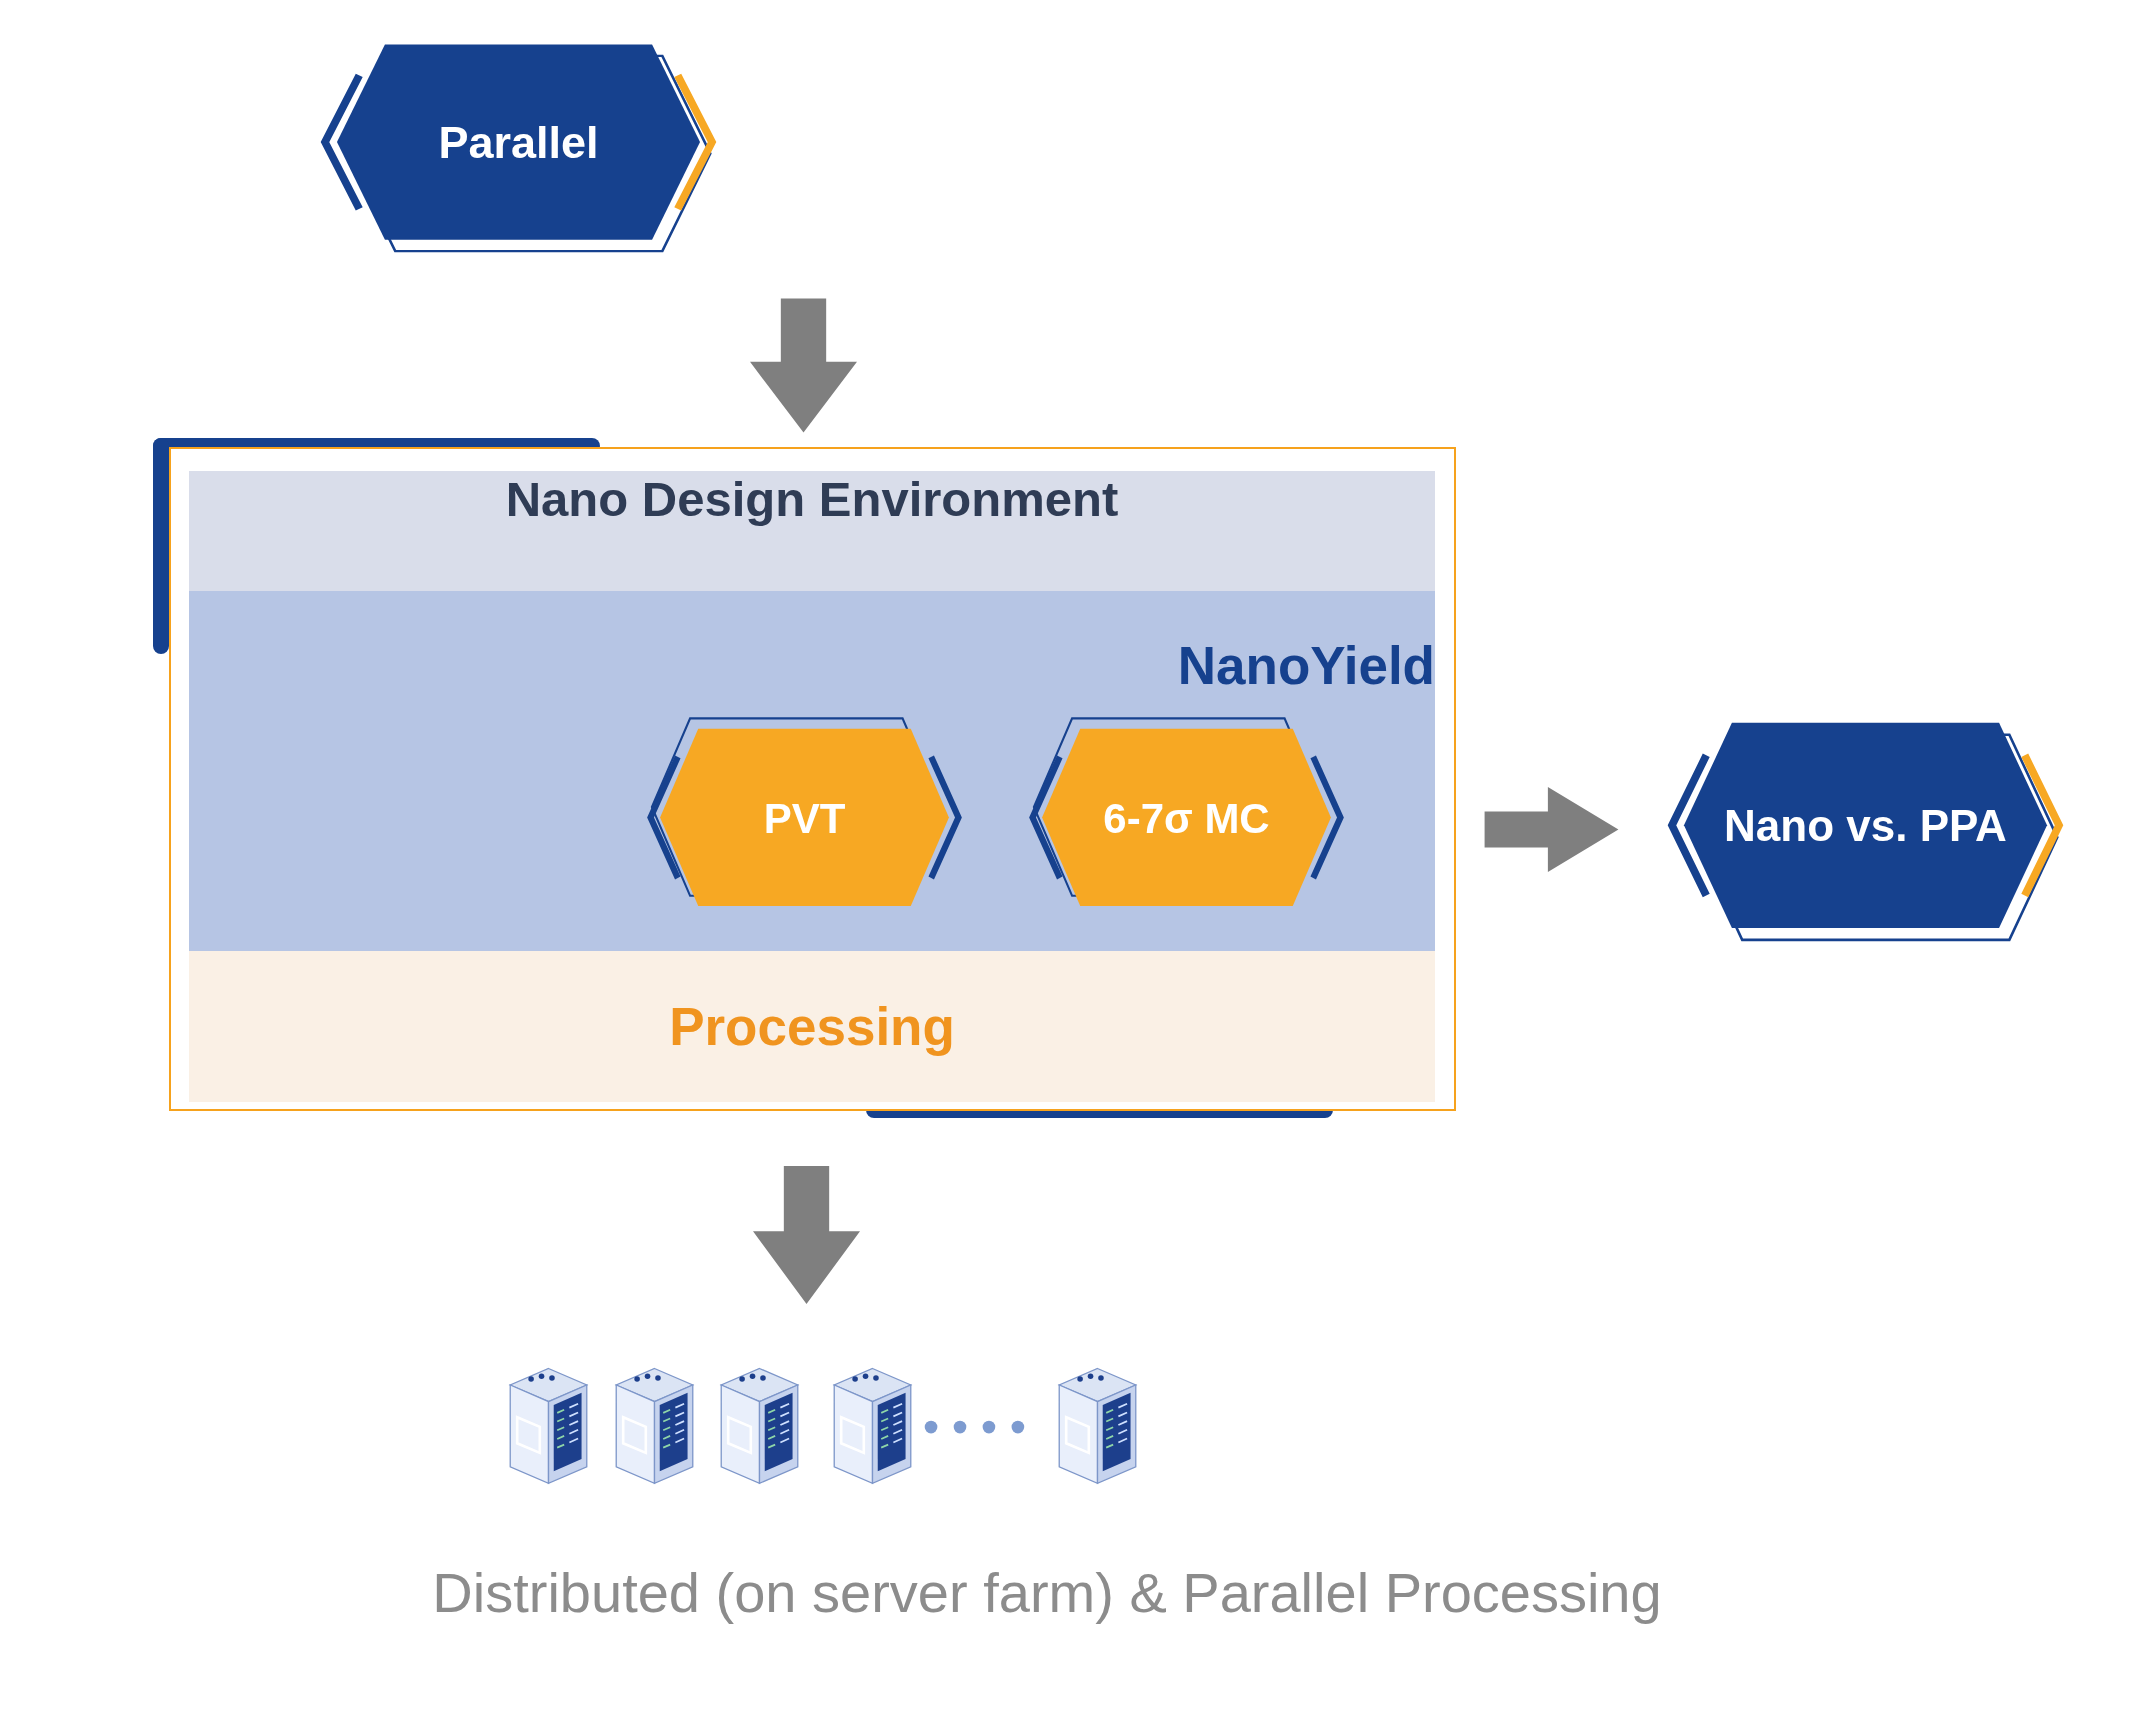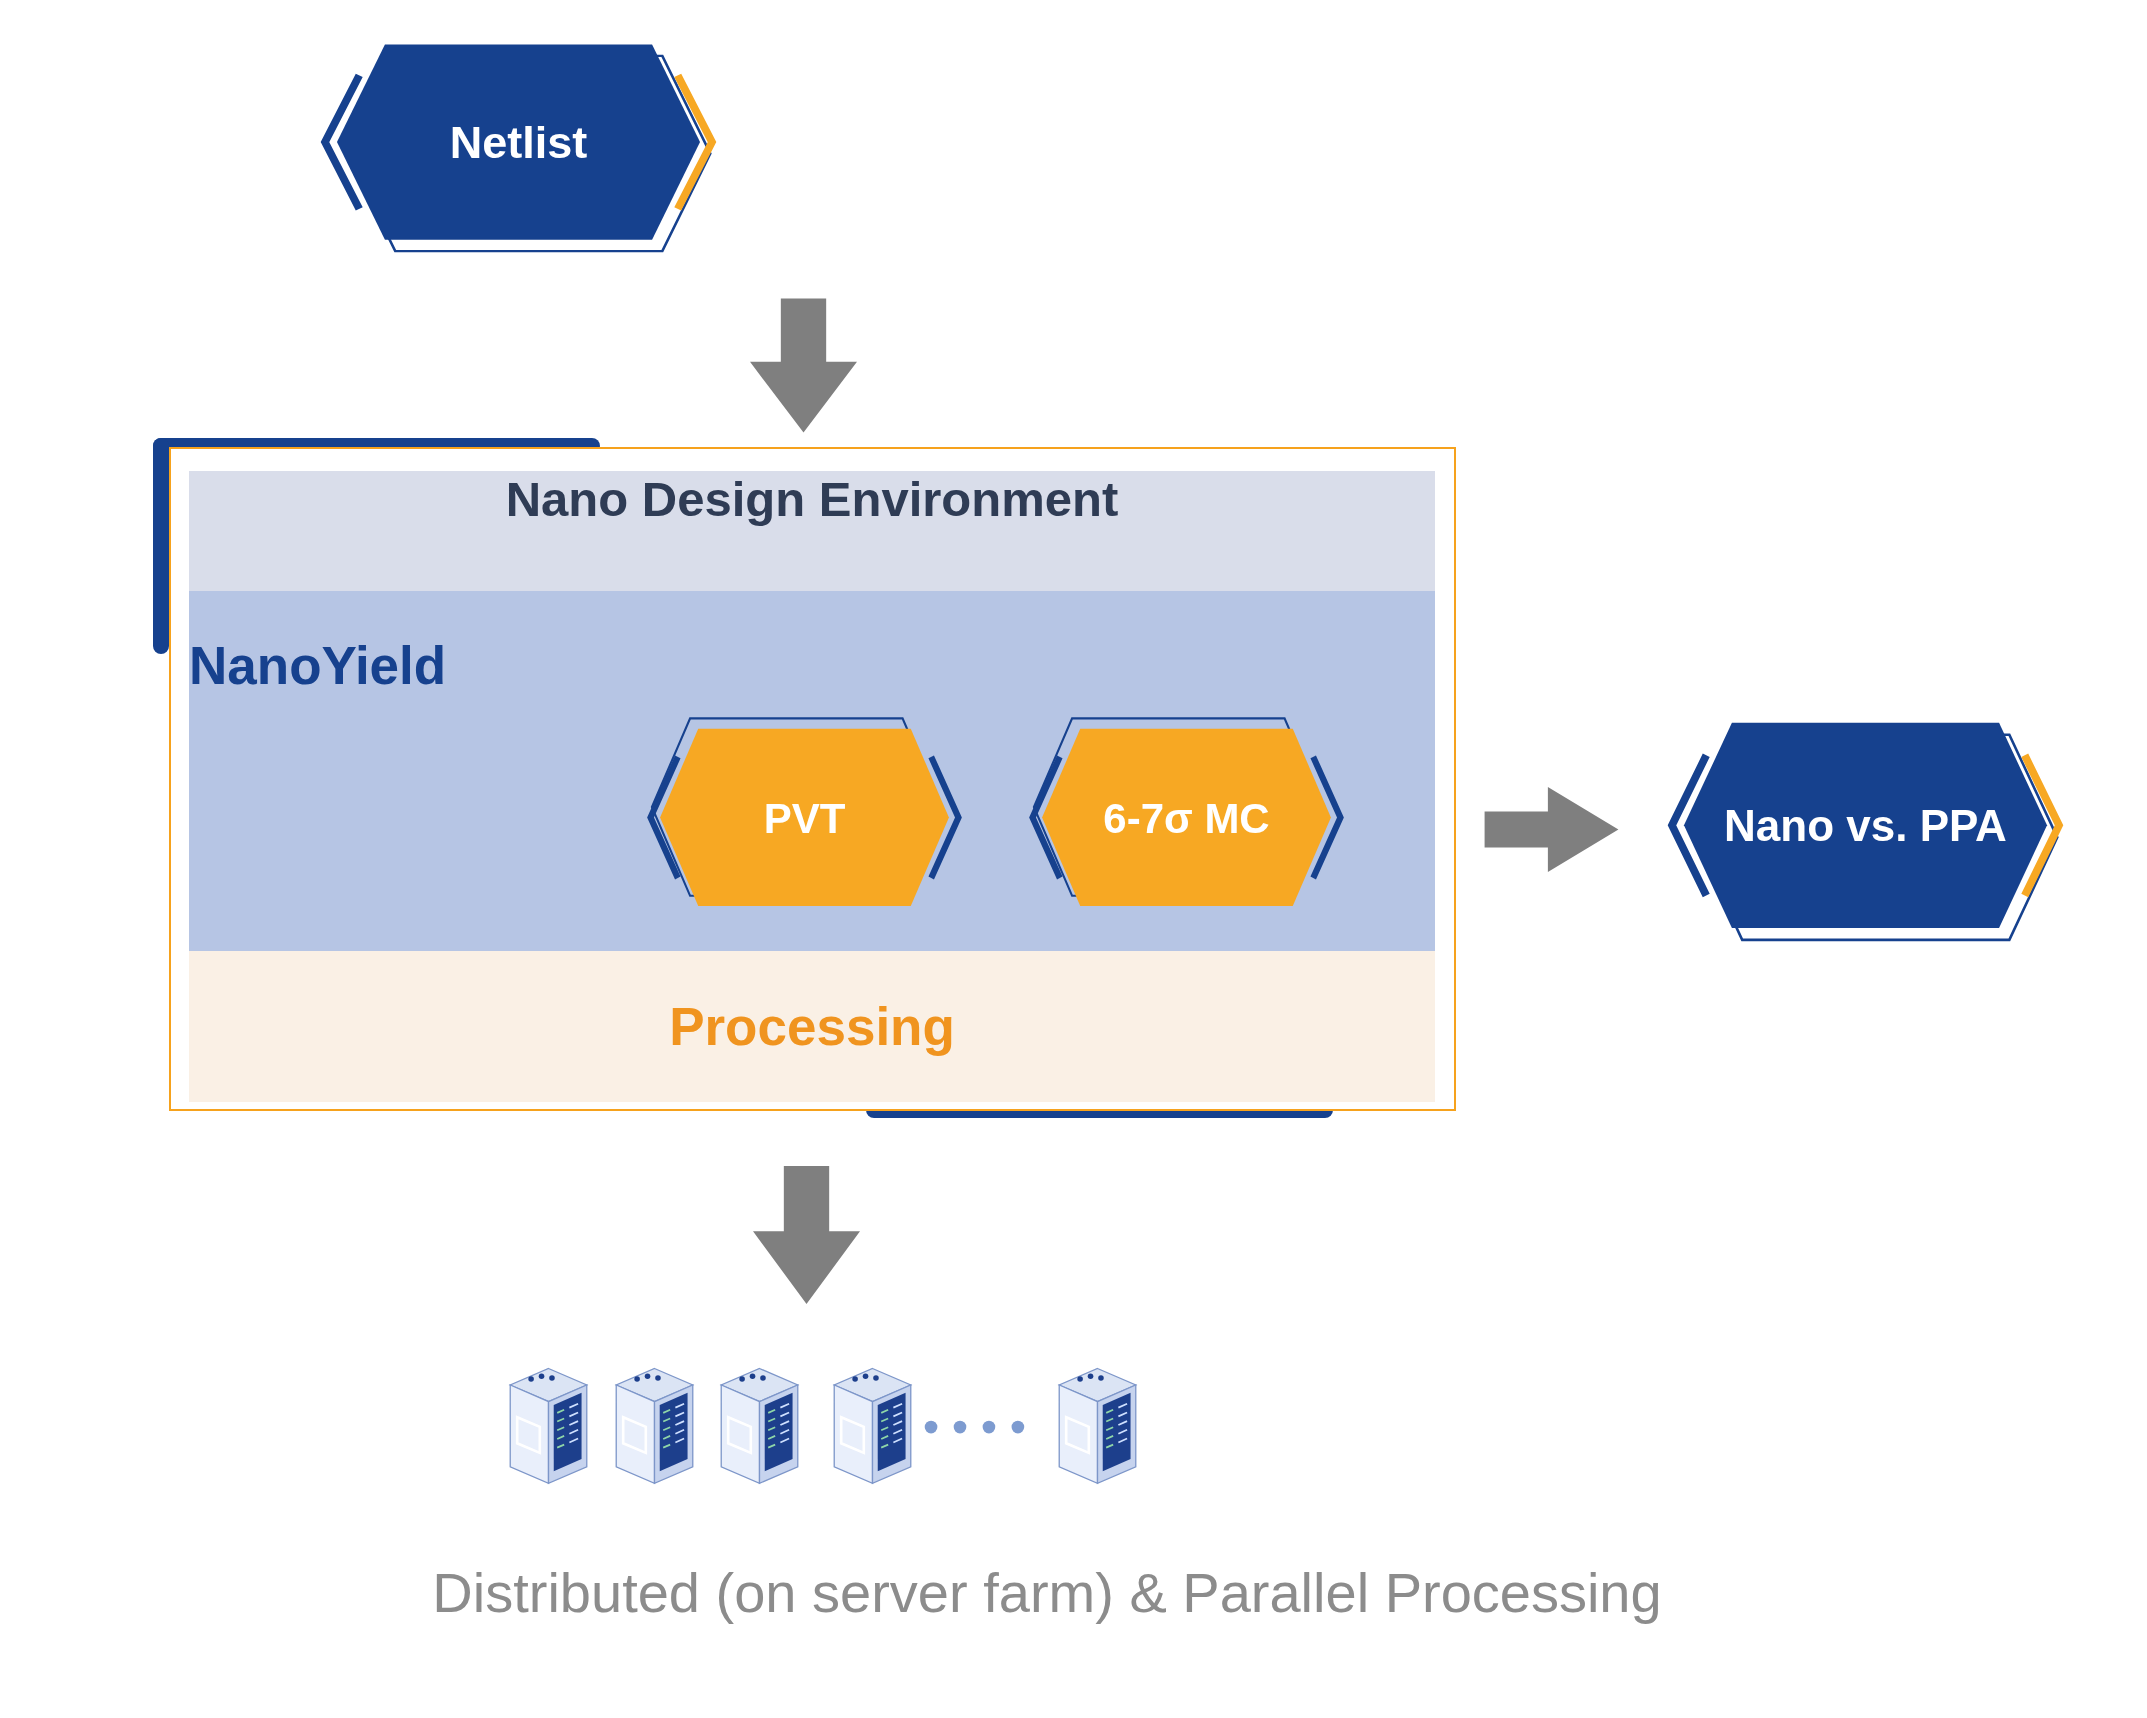--- a/index.html
+++ b/index.html
@@ -32,21 +32,21 @@
     position:absolute;left:18px;top:22px;width:1246px;height:120px;
     background:#d9ddea;
     display:flex;align-items:flex-start;justify-content:center;
     color:#2f3c55;font-size:49px;font-weight:700;
   }
   .env-yield{
     position:absolute;left:18px;top:142px;width:1246px;height:360px;
     background:#b6c5e4;
   }
   .env-yield .sec-title{
-    padding-top:44px;text-align:left;
+    padding-top:44px;text-align:right;
     color:#16418e;font-size:53px;font-weight:700;
   }
   .env-spice{
     position:absolute;left:18px;top:502px;width:1246px;height:151px;
     background:#faf0e5;
     display:flex;align-items:center;justify-content:center;
     color:#f0941f;font-size:53px;font-weight:700;
   }
 
   
@@ -114,21 +114,21 @@
     </g>
   </defs>
 </svg>
 
 <div class="stage">
 
   <div class="hex hexA" style="left:313px;top:38px;width:411px;height:218px;--fc:#16418e;--oc:#16418e;--lc:#16418e;--rc:#f7a823">
     <svg viewBox="0 0 480 268" preserveAspectRatio="none">
         <use href="#hexA"></use>
       </svg>
-    <span class="lbl" style="font-size:45px">Netlist</span>
+    <span class="lbl" style="font-size:45px">Parallel</span>
   </div>
 
 
   <div class="arrow" style="left:750px;top:298px;width:107px;height:135px">
     <svg viewBox="0 0 118 148">
         <path d="M34,0 H84 V70 H118 L59,148 L0,70 H34 Z" fill="#7f7f7f"></path>
       </svg>
   </div>
 
   <div class="accent accent-h1"></div>

